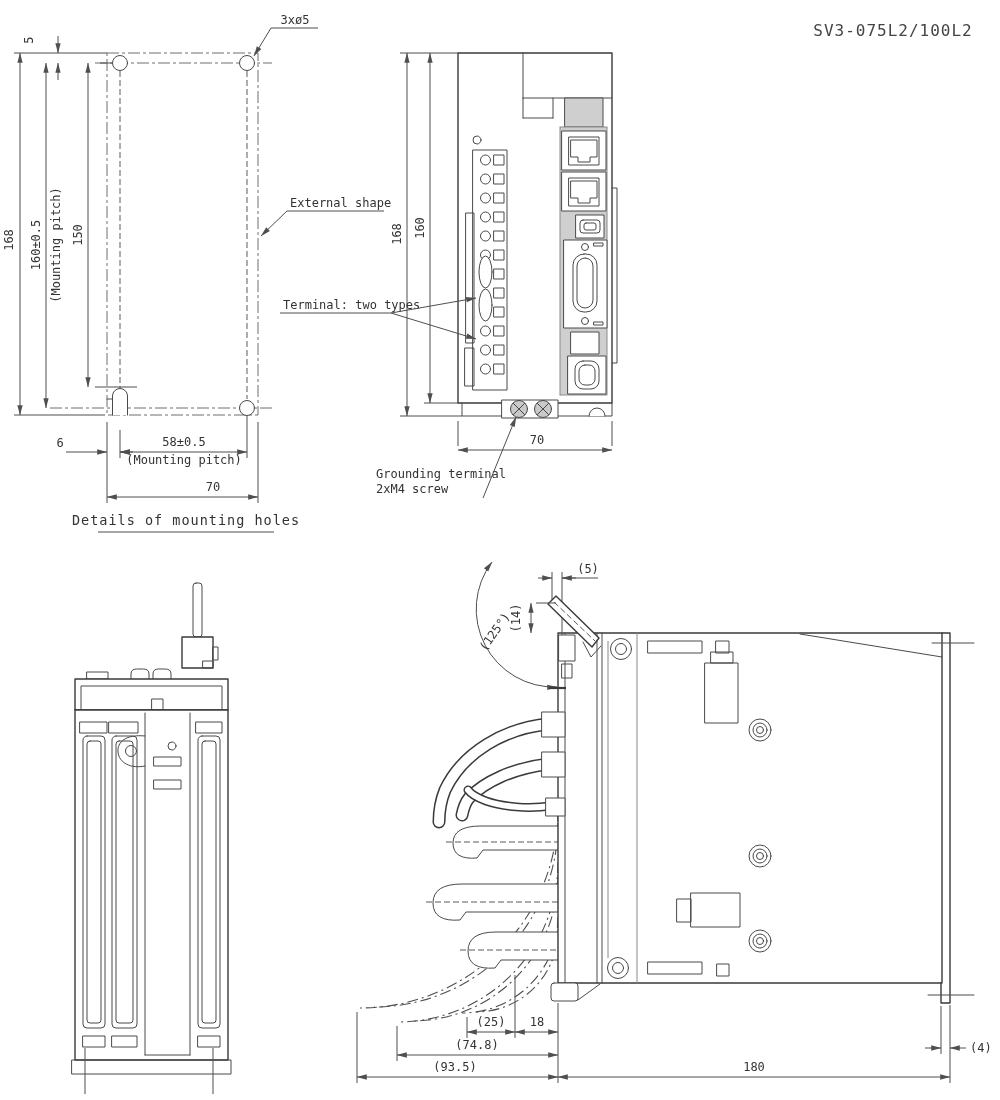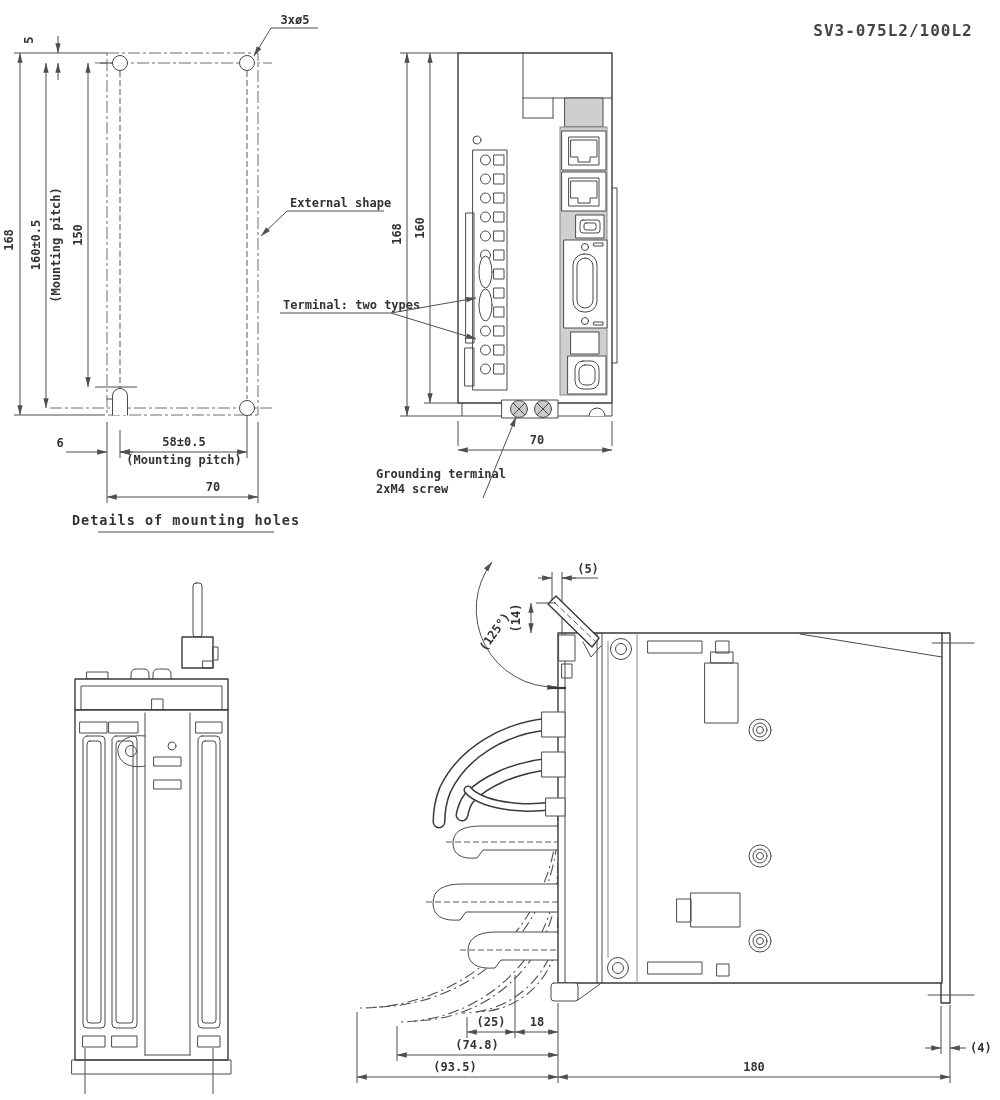--- a/index.html
+++ b/index.html
@@ -1,17 +1,17 @@
 <!DOCTYPE html>
 <html><head>
 <meta charset="utf-8">
 <style>
   html,body { margin:0; padding:0; background:#fff; }
   #canvas { position:relative; width:1000px; height:1100px; background:#fff;
-            font-family:"DejaVu Sans Mono", monospace;font-weight:bold; }
+            font-family:"DejaVu Sans Mono", monospace; }
   svg { position:absolute; left:0; top:0; }
   .o  { stroke:#3a3a3a; fill:none; stroke-width:1.4; stroke-linecap:round; stroke-linejoin:round; }
   .o2 { stroke:#4a4a4a; fill:none; stroke-width:1; stroke-linecap:round; stroke-linejoin:round; }
   .og { stroke:#8a8a8a; fill:none; stroke-width:1; }
   .dim{ stroke:#4f4f4f; fill:none; stroke-width:1; }
   .chain { stroke:#6f6f6f; fill:none; stroke-width:1; stroke-dasharray:12 3 3 3; }
   .hid   { stroke:#5a5a5a; fill:none; stroke-width:1; stroke-dasharray:6 3; }
   .ph    { stroke:#4f4f4f; fill:none; stroke-width:1.1; stroke-dasharray:11 4 2 4; }
   .wf { fill:#fff; }
   .gf { fill:#cfcfcf; }

